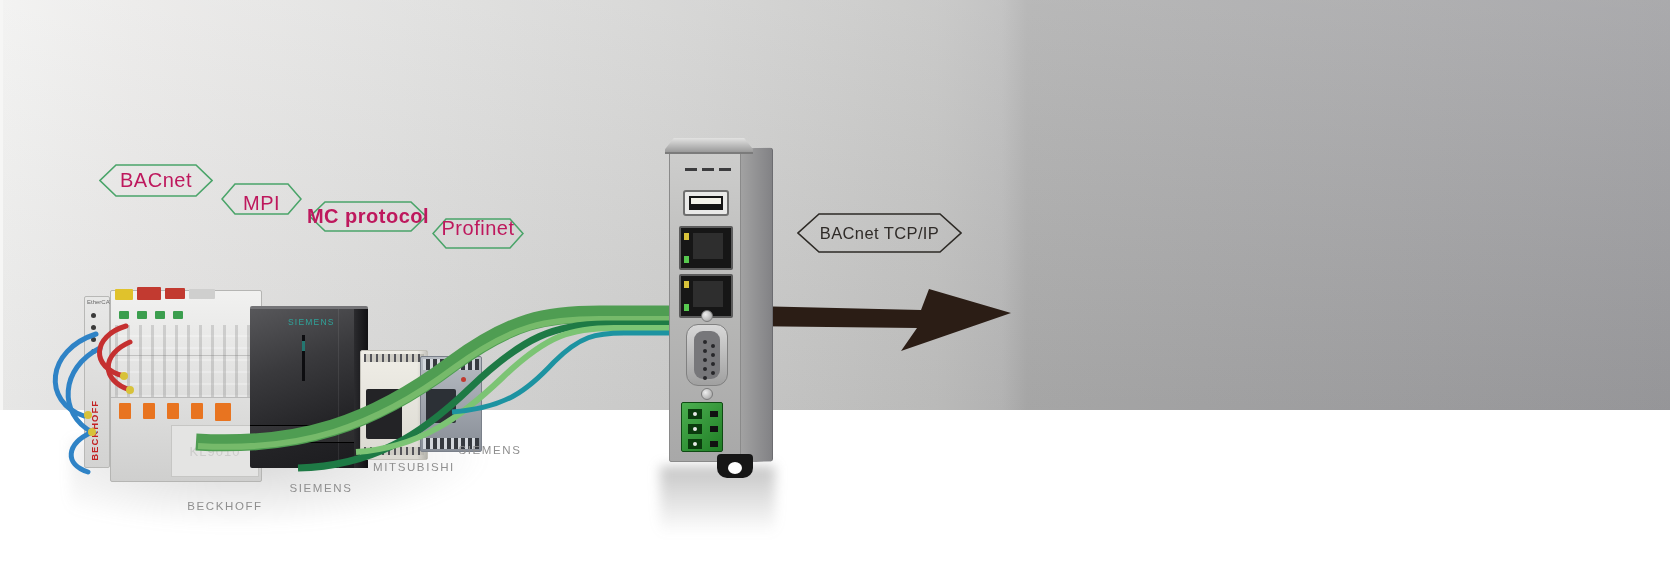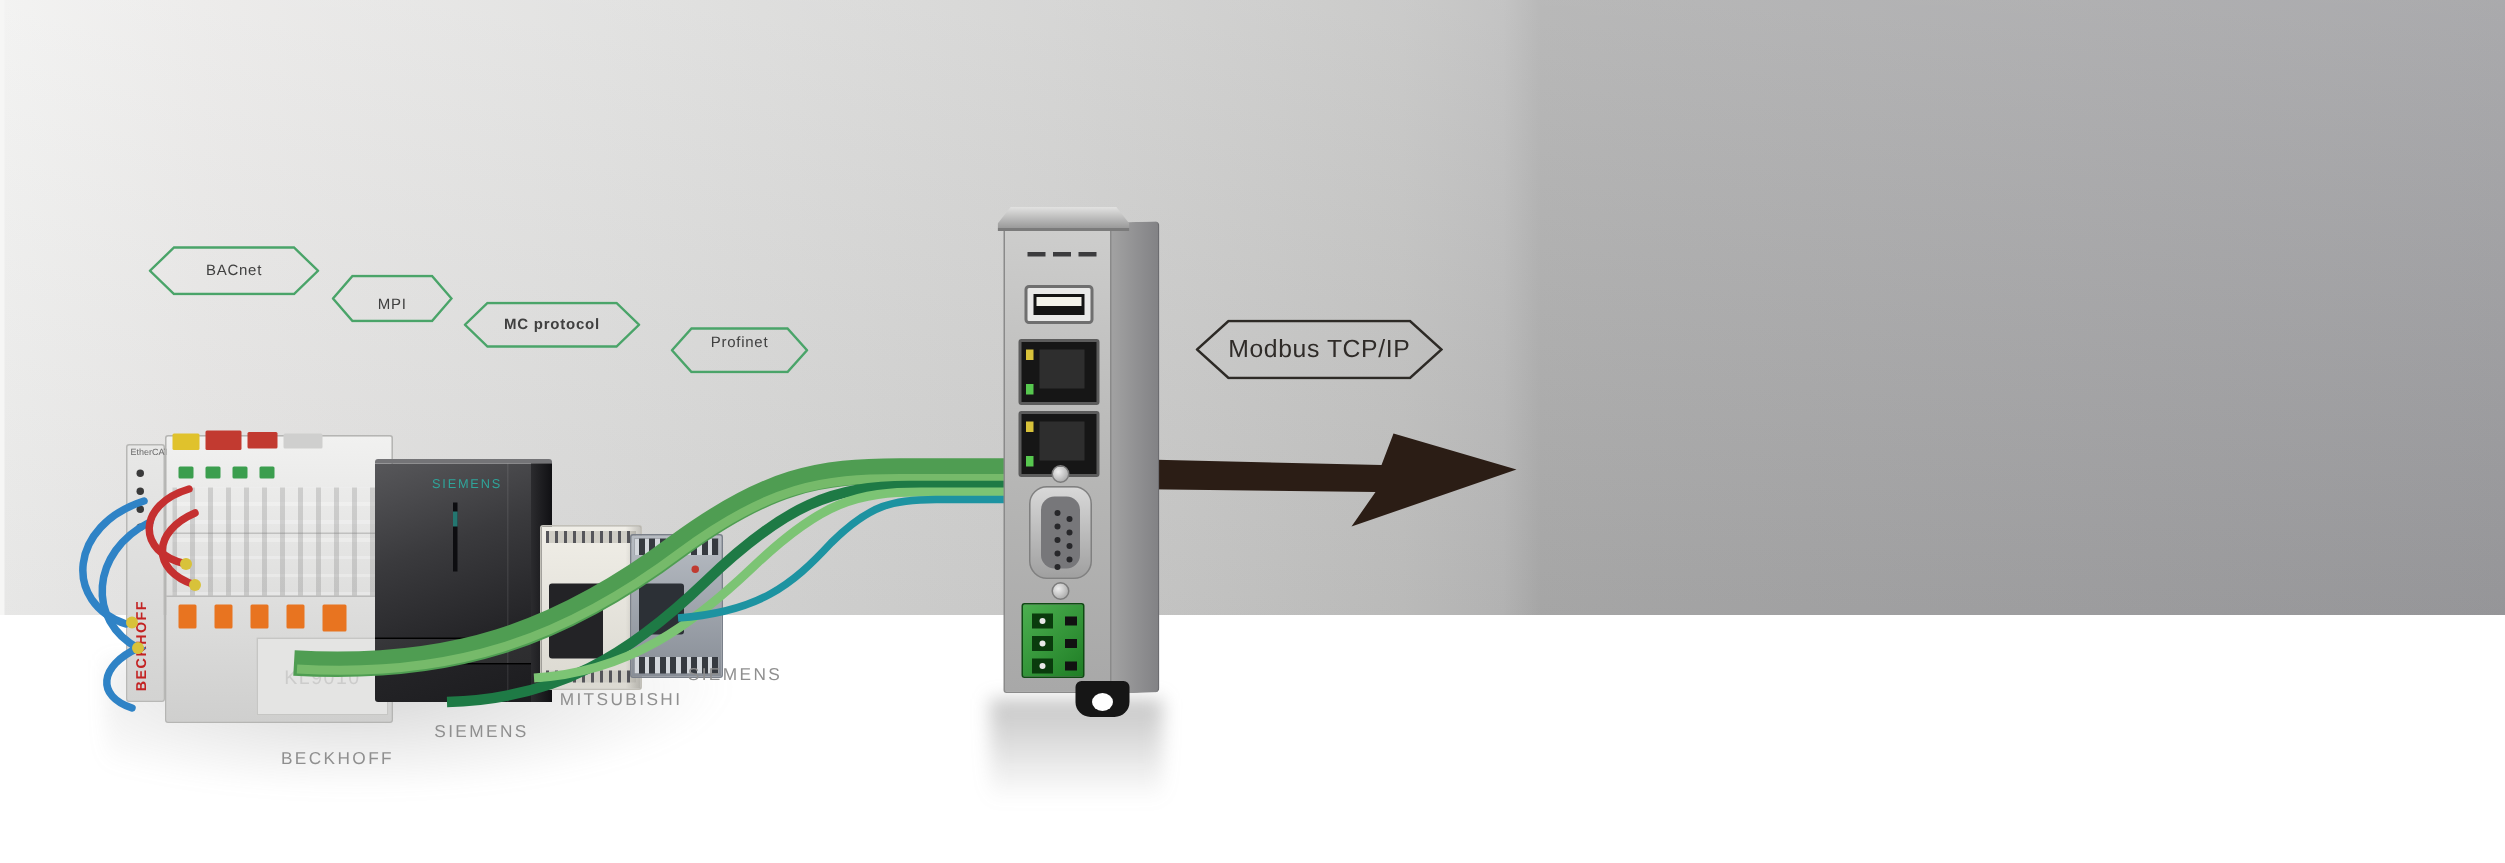--- a/index.html
+++ b/index.html
@@ -27,26 +27,26 @@
     background:radial-gradient(ellipse at 40% 20%, rgba(120,120,120,.30), rgba(255,255,255,0) 70%);}
   .refl-gateway{left:660px;top:466px;width:115px;height:80px;
     background:linear-gradient(to bottom, rgba(110,110,110,.40), rgba(255,255,255,0) 85%);}
   
   .badge{position:absolute;}
   .badge svg{position:absolute;left:0;top:0;}
   .badge .lbl{
     position:absolute;inset:0;display:flex;align-items:center;justify-content:center;
     letter-spacing:.5px;white-space:nowrap;
   }
-  .badge-green .lbl{color:#404040;font-size:10px;}
+  .badge-green .lbl{color:#be185d;font-size:20px;}
   .badge-dark .lbl{color:#2f2b28;font-size:16.5px;letter-spacing:.4px;}
   .b-bacnet{left:99px;top:164px;width:114px;height:33px;}
   .b-mpi{left:221px;top:183px;width:81px;height:41px;}
   .b-mc{left:309px;top:201px;width:118px;height:31px;font-weight:bold;}
-  .b-profinet{left:447px;top:218px;width:92px;height:20px;}
+  .b-profinet{left:432px;top:218px;width:92px;height:20px;}
   .b-modbus{left:797px;top:213px;width:165px;height:40px;}
   
   .brand{
     position:absolute;transform:translateX(-50%);
     color:#8f8f8f;font-size:11.5px;letter-spacing:1.6px;white-space:nowrap;
   }
   
   .flow-svg{position:absolute;left:0;top:0;pointer-events:none;}
   
   .beckhoff{position:absolute;left:56px;top:284px;width:208px;height:205px;}
@@ -300,21 +300,21 @@
   <div class="badge badge-green b-profinet">
     <svg width="92" height="31" viewBox="0 0 92 31">
       <polygon points="14,1 78,1 91,15.5 78,30 14,30 1,15.5" fill="none" stroke-width="1.6" stroke="#4aa469"></polygon>
     </svg>
     <span class="lbl">Profinet</span>
   </div>
   <div class="badge badge-dark b-modbus">
     <svg width="165" height="40" viewBox="0 0 165 40">
       <polygon points="22,1 143,1 164,20 143,39 22,39 1,20" fill="none" stroke-width="1.6" stroke="#2d2a26"></polygon>
     </svg>
-    <span class="lbl">Modbus TCP/IP</span>
+    <span class="lbl">BACnet TCP/IP</span>
   </div>
 
   <span class="brand" style="left:490px;top:444px">SIEMENS</span>
   <span class="brand" style="left:414px;top:461px">MITSUBISHI</span>
   <span class="brand" style="left:321px;top:482px">SIEMENS</span>
   <span class="brand" style="left:225px;top:500px">BECKHOFF</span>
 
 </div>
 
 </body></html>

